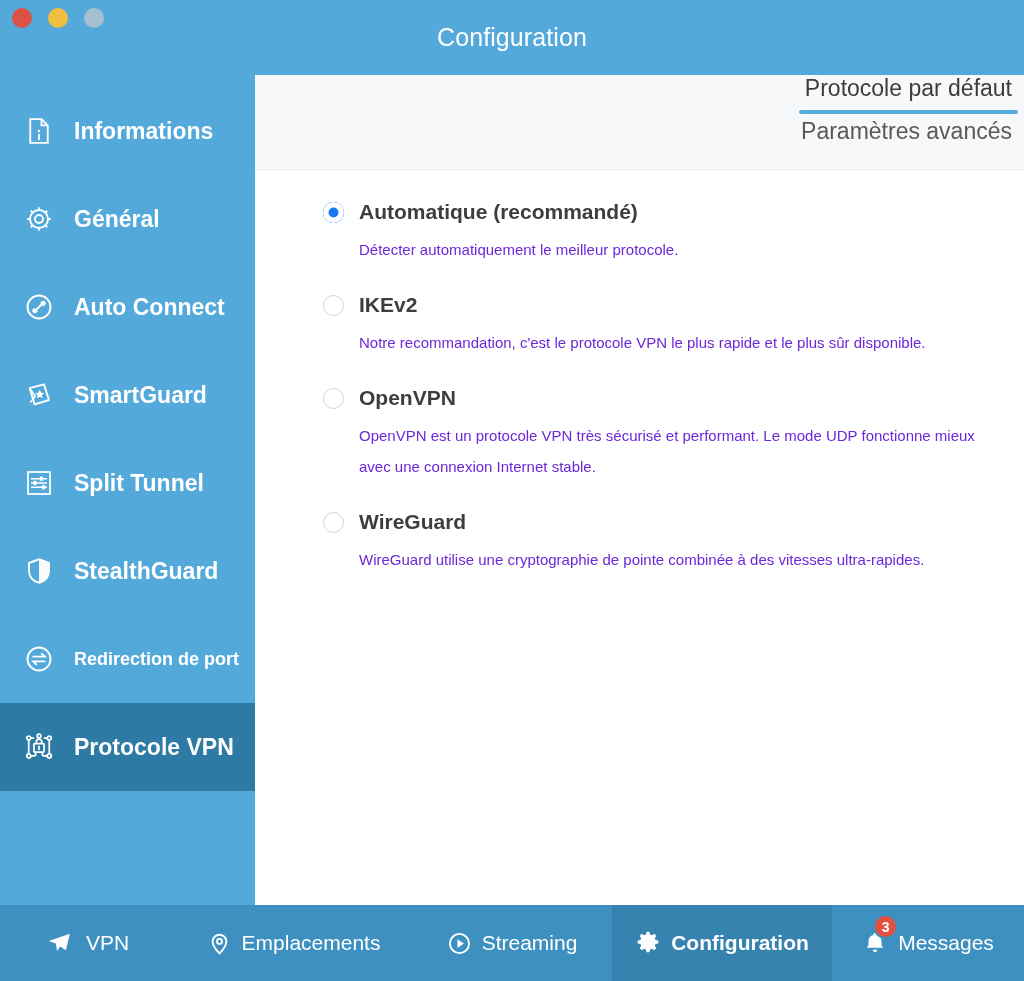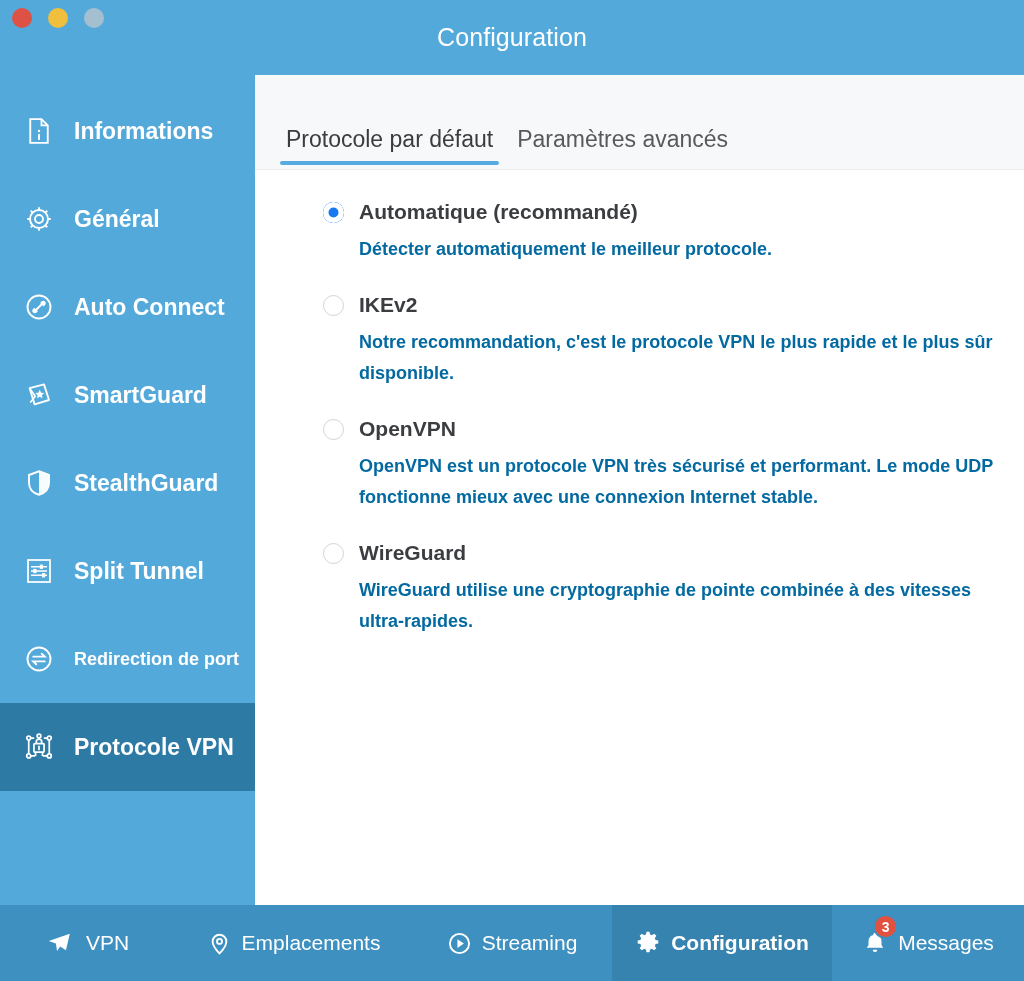--- a/index.html
+++ b/index.html
@@ -74,20 +74,21 @@
     background: #ffffff;
   }
   .tabbar {
     position: relative;
     height: 95px;
     background: #f7f8fa;
     border-bottom: 1px solid #ececee;
     display: flex;
     align-items: flex-end;
     padding-left: 19px;
+    flex-direction: column;
   }
   .tab {
     position: relative;
     padding: 0 12px 16px 12px;
     font-size: 23px;
     color: #58595b;
     cursor: pointer;
     background: transparent;
     border: none;
     font-family: "Liberation Sans", sans-serif;
@@ -113,22 +114,22 @@
   .radio.checked {
     border: none;
     background: #1878f0;
     box-shadow: inset 0 0 0 5.5px #ffffff, inset 0 0 0 11px #1878f0;
   }
   .opt-title {
     font-size: 21px; font-weight: bold; color: #3b3d40;
     line-height: 28px; margin-bottom: 8px;
   }
   .opt-desc {
-    font-size: 18px; color: #0369a1; line-height: 31px;
-    max-width: 680px; font-weight: 700;
+    font-size: 15px; color: #6d28d9; line-height: 31px;
+    max-width: 680px; font-weight: 400;
   }
 
   
   .bottombar {
     position: absolute; left: 0; top: 905px;
     width: 1024px; height: 76px;
     background: #3d90bf;
     display: flex;
     align-items: stretch;
   }
@@ -219,39 +220,39 @@
           <path d="M4.5 6.5 L16 3.5 L20 16 L8.5 19.5 Z"></path>
           <path d="M12.6 7.8l1.1 2.3 2.5.3-1.9 1.7.5 2.5-2.2-1.2-2.2 1.2.5-2.5-1.9-1.7 2.5-.3z" fill="#fff" stroke="none"></path>
           <path d="M4.5 6.5 L9 13 L5 18" stroke-width="1.3"></path>
         </svg>
       </span>
       <span class="side-label">SmartGuard</span>
     </div>
 
     <div class="side-item">
       <span class="side-ico">
-        <svg width="30" height="30" viewBox="0 0 24 24" stroke="#fff" stroke-width="1.5" fill="none">
-          <path d="M12 2.6l8 3v6.2c0 5-3.4 8.3-8 9.6-4.6-1.3-8-4.6-8-9.6V5.6z"></path>
-          <path d="M12 2.6l8 3v6.2c0 5-3.4 8.3-8 9.6z" fill="#fff" stroke="none" opacity="0.95"></path>
-        </svg>
-      </span>
-      <span class="side-label">StealthGuard</span>
-    </div>
-
-    <div class="side-item">
-      <span class="side-ico">
         <svg width="30" height="30" viewBox="0 0 24 24" fill="none" stroke="#fff" stroke-width="1.4">
           <rect x="3.2" y="3.2" width="17.6" height="17.6"></rect>
           <path d="M5.6 8.6h12.8M5.6 12h12.8M5.6 15.4h12.8" stroke-width="1.1"></path>
           <rect x="12.6" y="6.9" width="2.6" height="3.4" fill="#fff" stroke="none"></rect>
           <rect x="7.4" y="10.3" width="2.6" height="3.4" fill="#fff" stroke="none"></rect>
           <rect x="14.4" y="13.7" width="2.6" height="3.4" fill="#fff" stroke="none"></rect>
         </svg>
       </span>
       <span class="side-label">Split Tunnel</span>
+    </div>
+
+    <div class="side-item">
+      <span class="side-ico">
+        <svg width="30" height="30" viewBox="0 0 24 24" stroke="#fff" stroke-width="1.5" fill="none">
+          <path d="M12 2.6l8 3v6.2c0 5-3.4 8.3-8 9.6-4.6-1.3-8-4.6-8-9.6V5.6z"></path>
+          <path d="M12 2.6l8 3v6.2c0 5-3.4 8.3-8 9.6z" fill="#fff" stroke="none" opacity="0.95"></path>
+        </svg>
+      </span>
+      <span class="side-label">StealthGuard</span>
     </div>
 
     <div class="side-item small">
       <span class="side-ico">
         <svg width="30" height="30" viewBox="0 0 24 24" fill="none" stroke="#fff" stroke-width="1.5" stroke-linecap="round">
           <circle cx="12" cy="12" r="9.2"></circle>
           <path d="M7.4 10.1h9.2l-2.4-2.3M16.6 13.9H7.4l2.4 2.3"></path>
         </svg>
       </span>
       <span class="side-label">Redirection de port</span>

